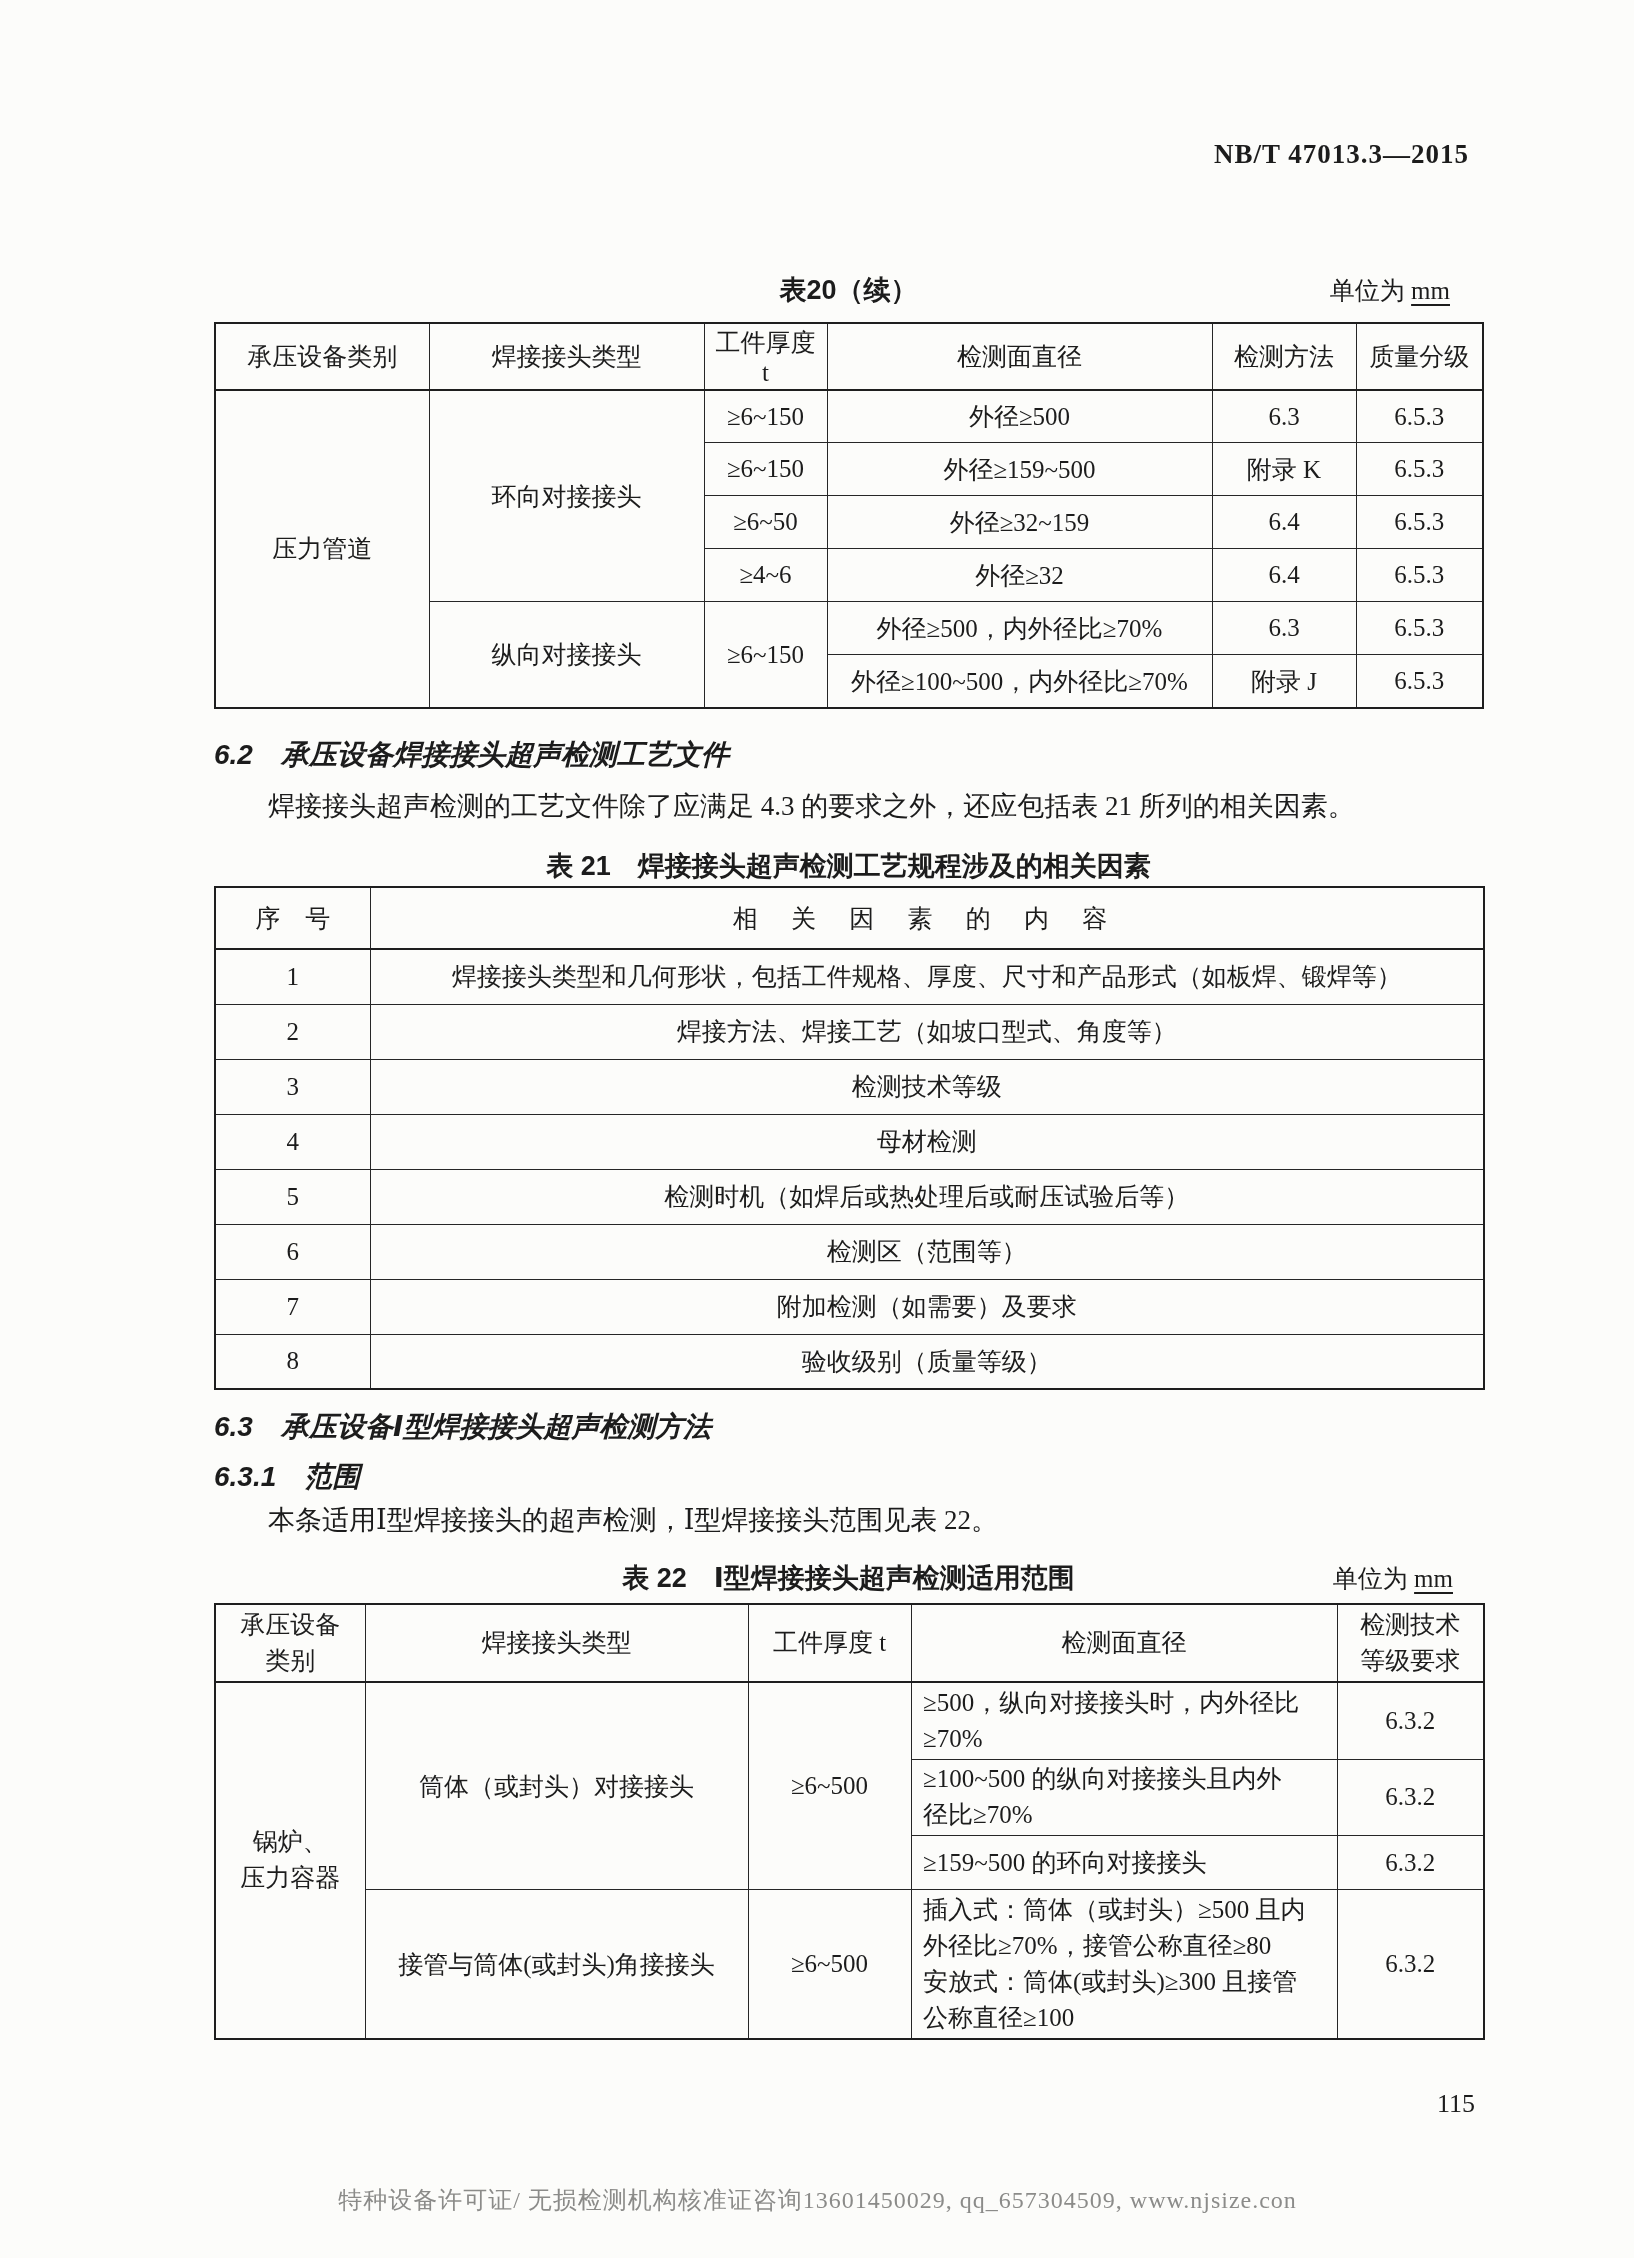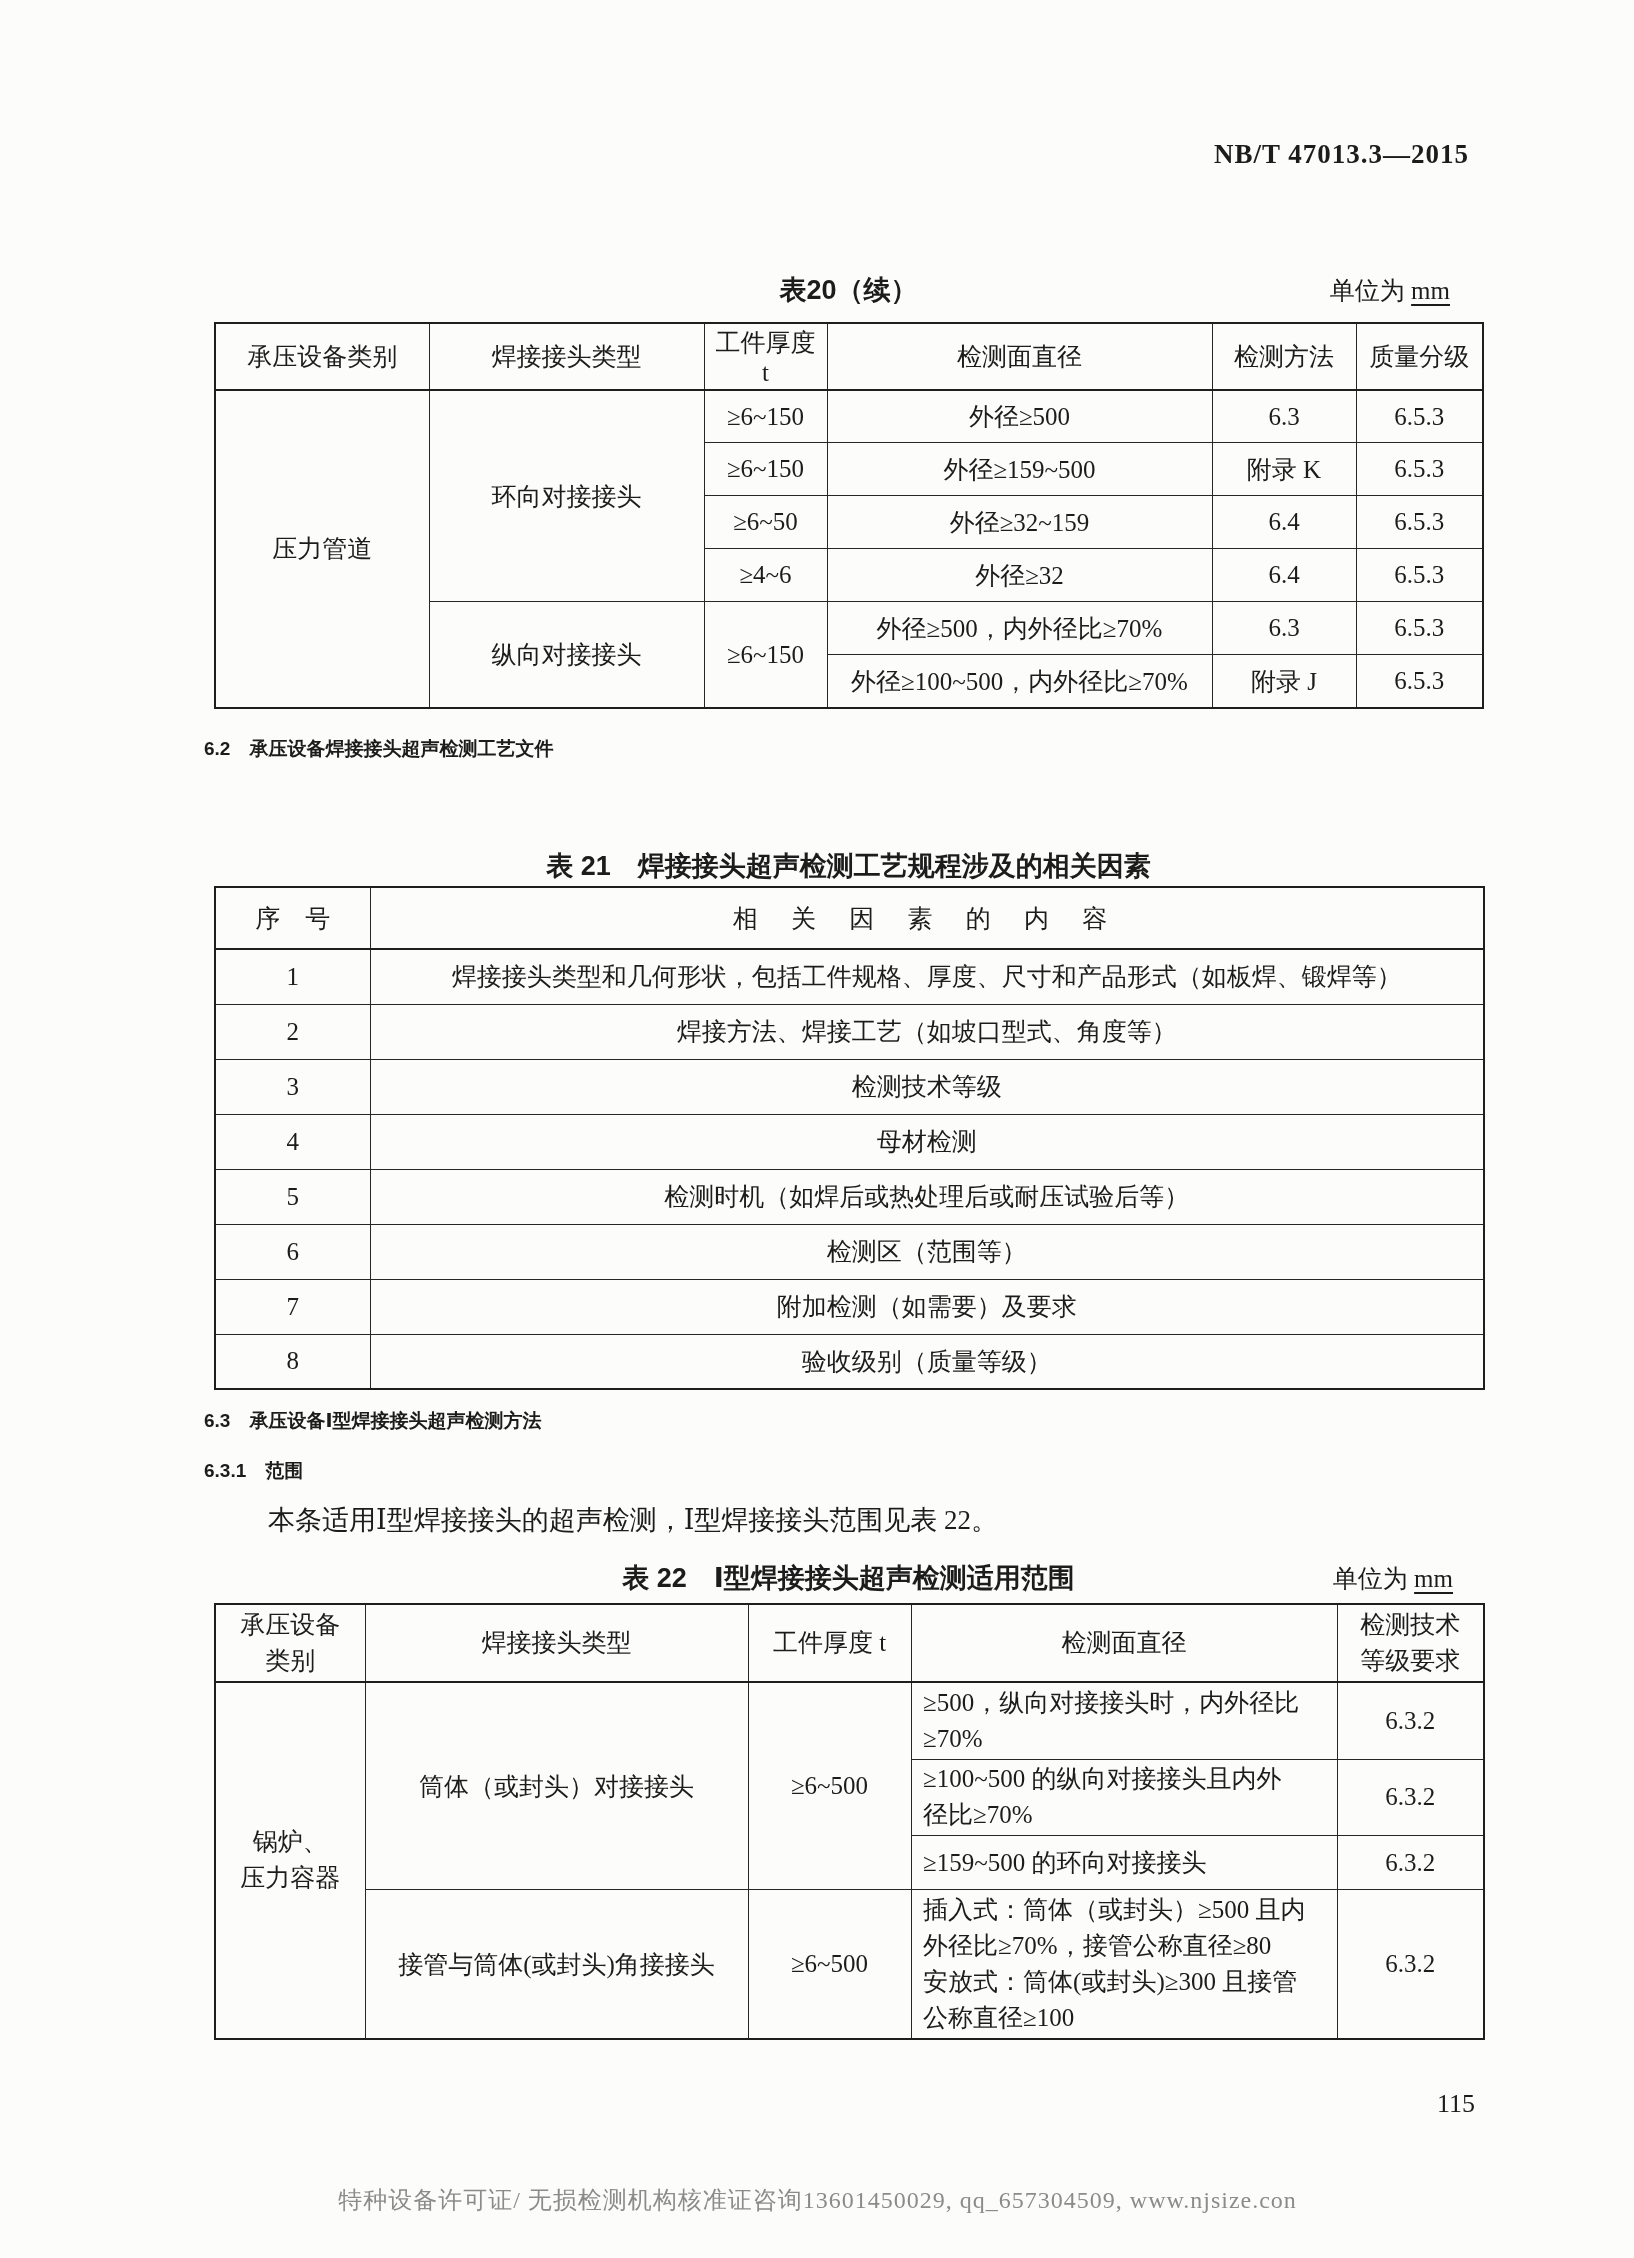--- a/index.html
+++ b/index.html
@@ -46,22 +46,23 @@
 
   .t22 { top:1603px; left:214px; width:1269px; }
   .t22 tr.hrow { height:75px; }
   .t22 .r1 { height:71px; }
   .t22 .r2 { height:75px; }
   .t22 .r3 { height:54px; }
   .t22 .r4 { height:147px; }
   .t22 td.pre { line-height:36px; }
 
   .heading {
-    position:absolute; left:204px; font-size:19px; font-weight:bold;
+    position:absolute; left:214px; font-size:28px; font-weight:bold;
     font-family:"Liberation Sans","DejaVu Sans",sans-serif;
+    font-style:italic;
   }
   .h62 { top:736px; }
   .h63 { top:1408px; }
   .h631 { top:1458px; }
   .para { position:absolute; left:268px; font-size:27px; }
   .p62 { top:788px; width:1217px; }
   .p631 { top:1502px; width:1217px; }
 
   .page-number { position:absolute; top:2089px; right:160px; font-size:26px; }
   .footer {
@@ -135,20 +136,21 @@
     </tr>
     <tr>
       <td>外径≥100~500，内外径比≥70%</td>
       <td>附录 J</td>
       <td>6.5.3</td>
     </tr>
   </tbody>
     </table>
 
   <div class="heading h62">6.2　承压设备焊接接头超声检测工艺文件</div>
+  <div class="para p62">焊接接头超声检测的工艺文件除了应满足 4.3 的要求之外，还应包括表 21 所列的相关因素。</div>
 
   <div class="caption t21-caption">表 21　焊接接头超声检测工艺规程涉及的相关因素</div>
   <table class="tbl t21">
     <colgroup>
         <col style="width:155px">
         <col style="width:1114px">
       </colgroup>
     <tbody>
         <tr class="hrow">
       <td>序　号</td>

